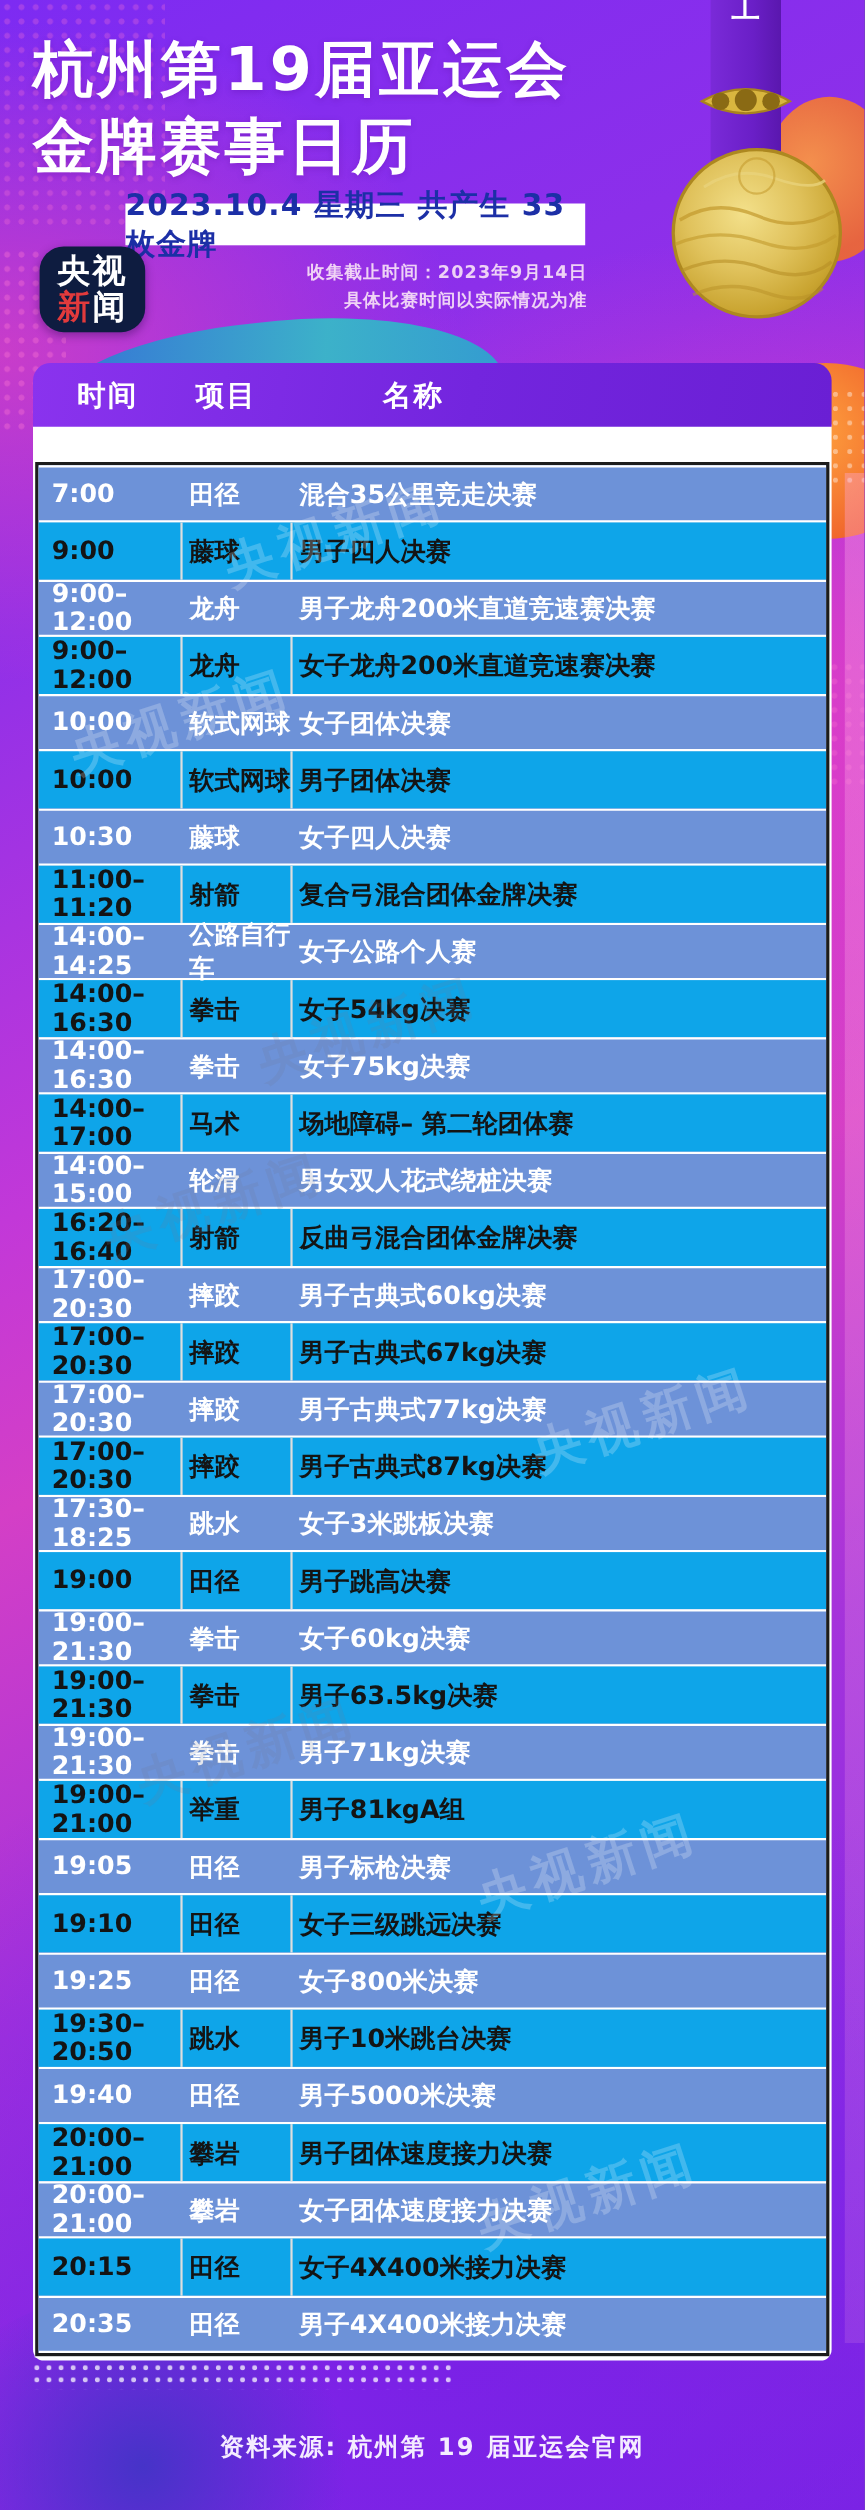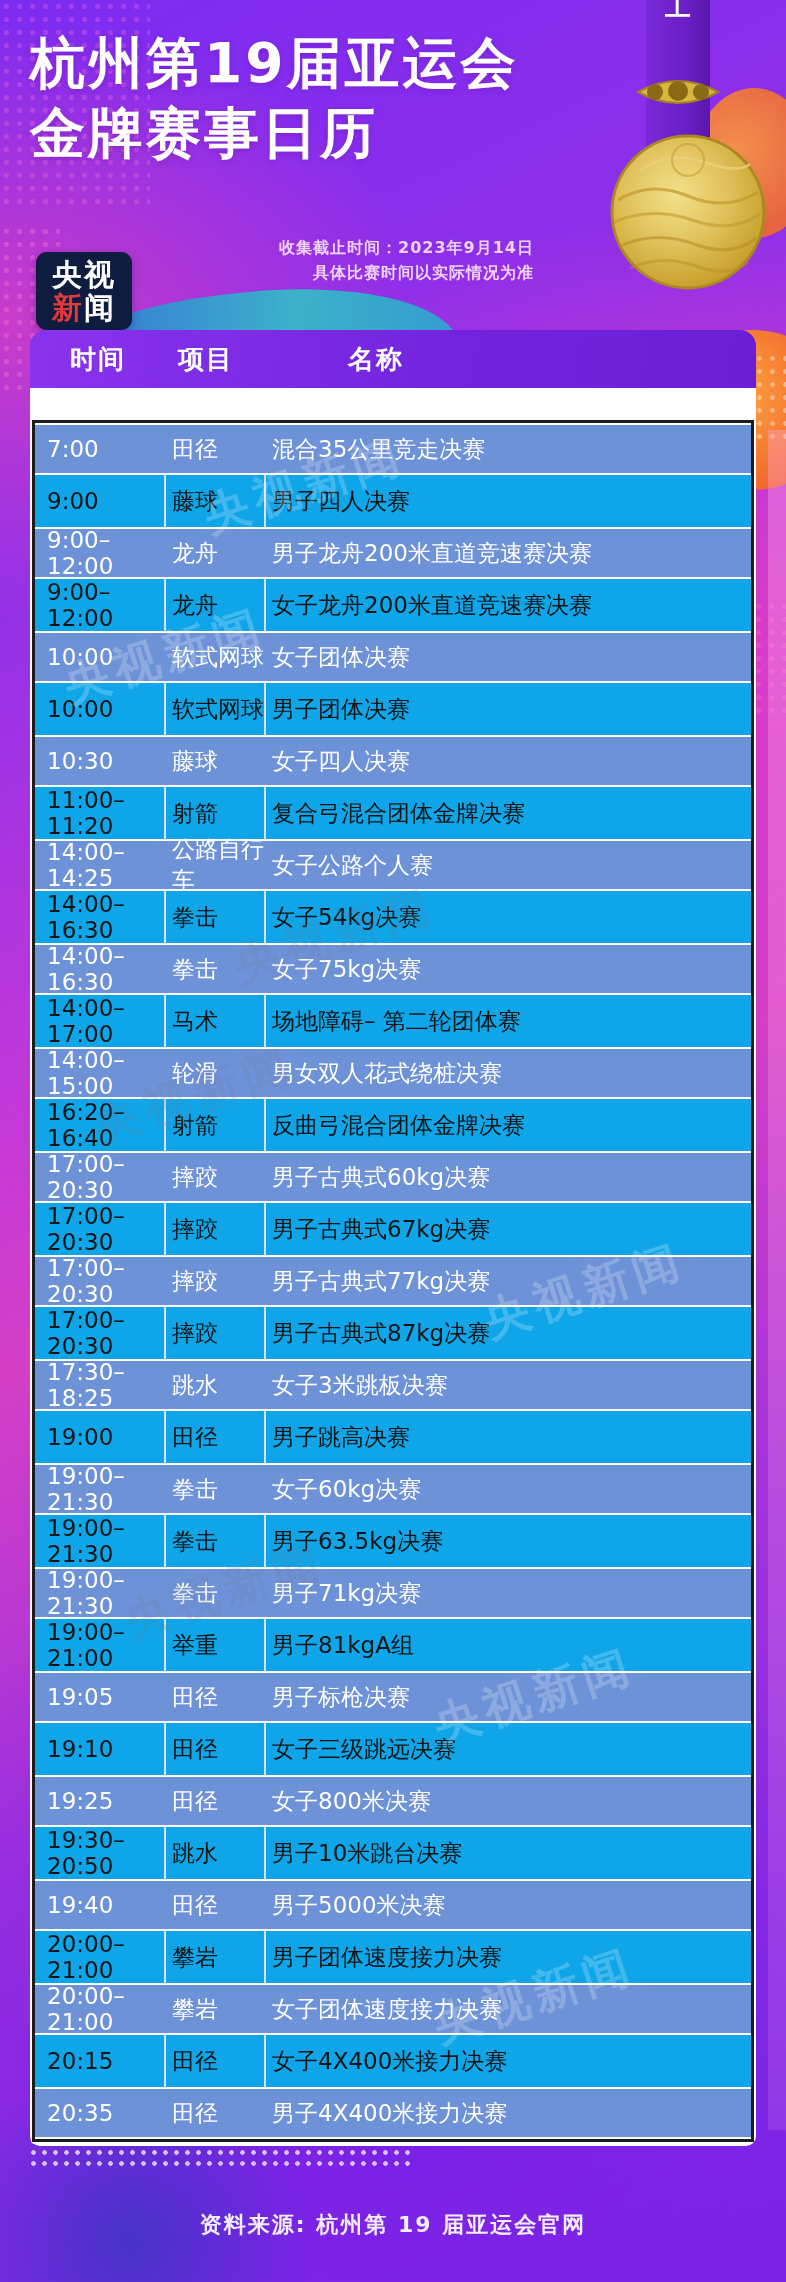--- a/index.html
+++ b/index.html
@@ -25,30 +25,30 @@
   .dots-right-card{right:0;top:352px;width:46px;height:90px;opacity:.8;}
   .dots-right-mid{right:0;top:600px;width:34px;height:120px;opacity:.5;}
   .dots-bottom{left:28px;top:2136px;width:384px;height:36px;background-image:radial-gradient(circle,rgba(255,255,255,.8) 2px,transparent 2.6px);background-size:11px 11px;opacity:.9;}
   .edge-light{position:absolute;right:0;top:430px;width:18px;height:1700px;background:linear-gradient(to bottom,rgba(255,170,230,.35),rgba(255,170,230,.15));}
   
   .medal{position:absolute;left:600px;top:0;width:186px;height:300px;}
   
   .title{position:absolute;left:30px;top:28px;width:620px;color:#fff;font-weight:800;font-size:55px;line-height:1.28;letter-spacing:3px;text-shadow:0 2px 6px rgba(80,0,140,.25);}
   .date-banner{position:absolute;left:114px;top:185px;width:418px;height:38px;background:#fff;display:flex;align-items:center;justify-content:center;font-size:27px;font-weight:800;color:#1c2fa6;letter-spacing:1px;}
   .notes{position:absolute;right:252px;top:236px;width:320px;text-align:right;color:rgba(255,238,248,.85);font-size:16px;font-weight:700;line-height:1.55;letter-spacing:1px;}
-  .logo{position:absolute;left:36px;top:252px;width:96px;height:78px;background:#0e1c40;border-radius:11px;display:flex;flex-direction:column;align-items:center;justify-content:center;box-shadow:0 3px 8px rgba(30,0,70,.35);}
+  .logo{position:absolute;left:36px;top:224px;width:96px;height:78px;background:#0e1c40;border-radius:22px;display:flex;flex-direction:column;align-items:center;justify-content:center;box-shadow:0 3px 8px rgba(30,0,70,.35);}
   .logo .ln{font-size:30px;font-weight:800;color:#fff;line-height:1.1;letter-spacing:2px;}
   .logo .red{color:#e23a3c;}
   
   .head-bar{position:absolute;left:30px;top:330px;width:726px;height:58px;border-radius:16px 16px 0 0;background:linear-gradient(100deg,#8a33ee 0%,#7325de 55%,#6a1fd4 100%);z-index:3;}
   .head-bar .hlabel{position:absolute;top:0;height:58px;display:flex;align-items:center;color:#fff;font-size:26px;font-weight:700;letter-spacing:2px;}
   .hl-time{left:40px;} .hl-sport{left:148px;} .hl-name{left:318px;text-align:center;}
   .card{position:absolute;left:30px;top:386px;width:726px;height:1760px;background:#fff;border-radius:0 0 10px 10px;z-index:2;}
   .gtable{position:absolute;left:2px;top:34px;width:716px;border:3px solid #1c1c1c;background:#fff;}
-  .grow{display:flex;height:52px;align-items:center;font-weight:400;font-size:23px;}
+  .grow{display:flex;height:52px;align-items:center;font-weight:700;font-size:23px;}
   .grow.blue{background:#6d92d8;color:#fff;box-shadow:inset 0 2px 0 #fff,inset 0 -2px 0 #fff;}
   .grow.white{background:#0ea5e9;color:#141414;}
   .cell{height:100%;display:flex;align-items:center;box-sizing:border-box;}
   .c-time{width:131px;padding-left:12px;}
   .c-sport{width:100px;padding-left:6px;}
   .c-name{flex:1;padding-left:6px;}
   .grow.white .c-time,.grow.white .c-sport{border-right:2px solid #dedede;}
   
   .wm{position:absolute;font-size:46px;font-weight:800;letter-spacing:6px;transform:rotate(-18deg);pointer-events:none;z-index:4;white-space:nowrap;}
   .wm.light{color:rgba(255,255,255,.22);}
@@ -108,20 +108,21 @@
         <circle cx="88" cy="160" r="16" fill="none" stroke="#c2992c" stroke-width="2" opacity=".55"></circle>
       </g>
     </svg>
   </div>
 
   <div class="title">
     <div>杭州第19届亚运会</div>
     <div>金牌赛事日历</div>
   </div>
 
+  <div class="date-banner">2023.10.4 星期三  共产生 33 枚金牌</div>
 
   <div class="notes">
     <div>收集截止时间：2023年9月14日</div>
     <div>具体比赛时间以实际情况为准</div>
   </div>
 
   <div class="logo">
     <div class="ln"><span>央</span><span>视</span></div>
     <div class="ln"><span class="red">新</span><span>闻</span></div>
   </div>

